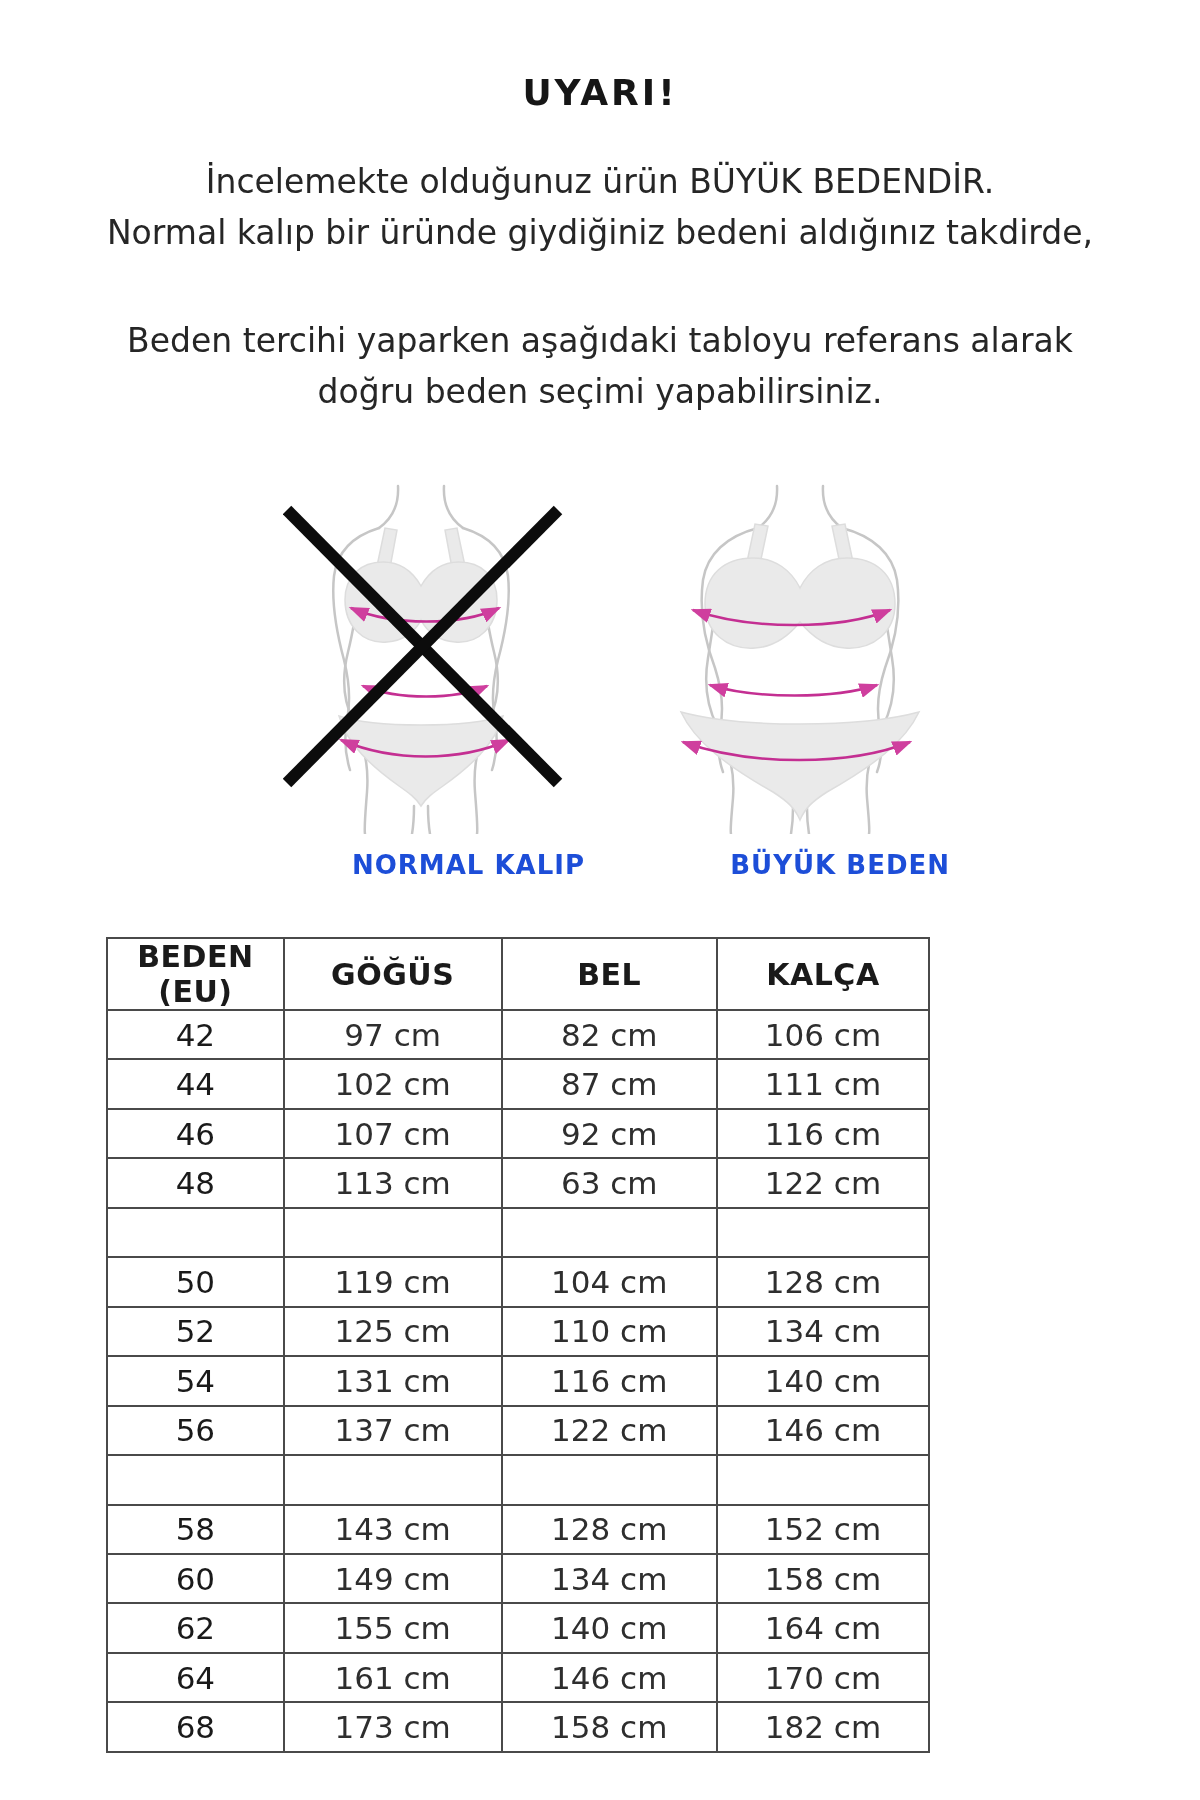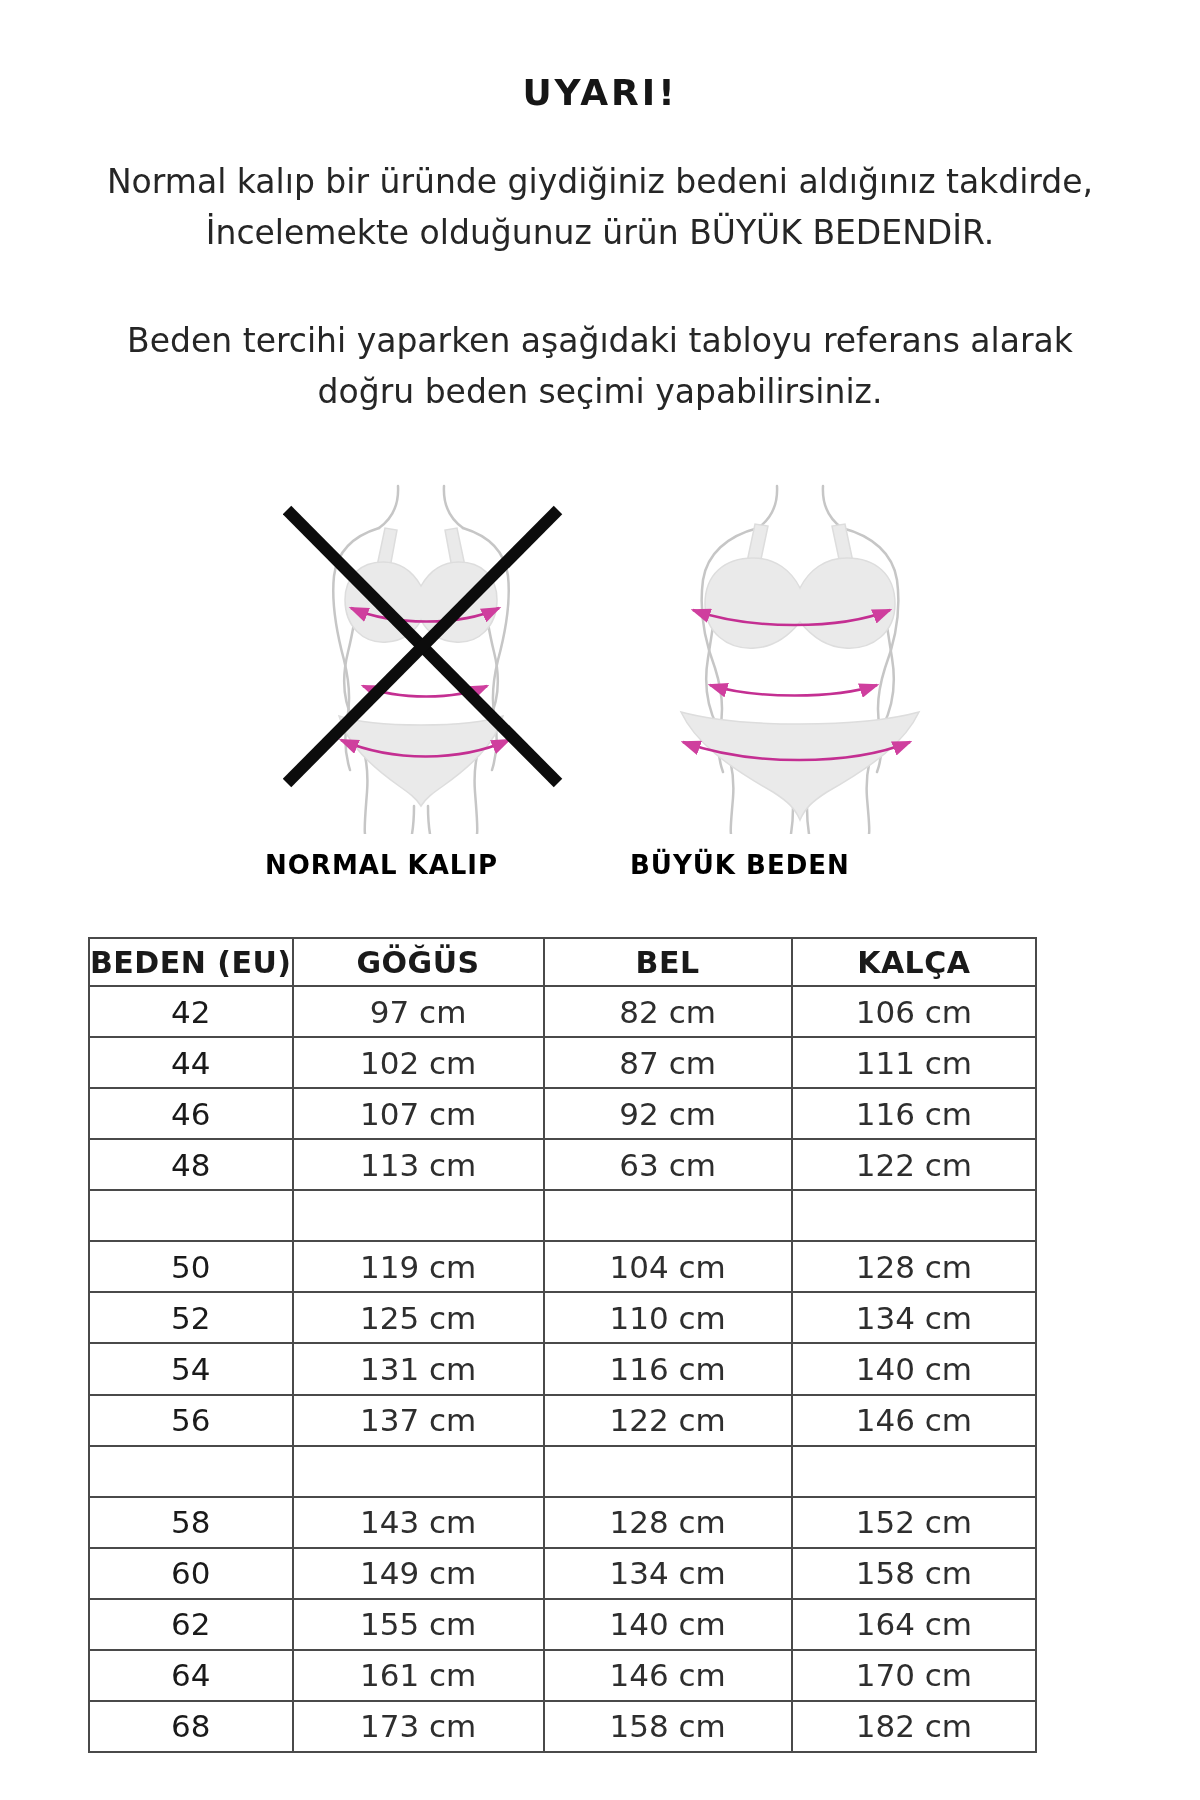--- a/index.html
+++ b/index.html
@@ -17,49 +17,49 @@
   }
   .para{
     left:0;width:1200px;
     font-size:33px;line-height:51px;color:#262626;
   }
   .para1{top:136px;}
   .para2{top:295px;}
 
   .figure-svg{position:absolute;}
   .figure-label{
-    position:absolute;width:320px;text-align:left;
-    font-size:26px;font-weight:bold;letter-spacing:1px;color:#000000;
+    position:absolute;width:320px;text-align:right;
+    font-size:26px;font-weight:bold;letter-spacing:1px;color:#1d4ed8;
   }
   .label-left{left:265px;top:850px;}
   .label-right{left:630px;top:850px;}
 
   table.size-table{
-    position:absolute;left:88px;top:937px;width:949px;height:816px;
+    position:absolute;left:106px;top:937px;width:824px;height:816px;
     border-collapse:collapse;table-layout:fixed;
   }
   table.size-table td,table.size-table th{
     border:2px solid #4a4a4a;
     text-align:center;vertical-align:middle;
     padding:0;height:46px;
   }
   table.size-table th{
     font-size:30px;font-weight:bold;color:#1a1a1a;letter-spacing:0.5px;
   }
   td.c-size{font-size:31px;font-weight:normal;color:#1a1a1a;}
   td.c-val{font-size:31px;font-weight:normal;color:#2e2e2e;}
 </style>
 </head>
 <body>
 
 <div class="abs center title">UYARI!</div>
 
 <div class="abs center para para1">
+  <div>İncelemekte olduğunuz ürün BÜYÜK BEDENDİR.</div>
   <div>Normal kalıp bir üründe giydiğiniz bedeni aldığınız takdirde,</div>
-  <div>İncelemekte olduğunuz ürün BÜYÜK BEDENDİR.</div>
 </div>
 
 <div class="abs center para para2">
   <div>Beden tercihi yaparken aşağıdaki tabloyu referans alarak</div>
   <div>doğru beden seçimi yapabilirsiniz.</div>
 </div>
 
 <svg class="figure-svg" style="left:283px;top:462px;" width="280" height="372" viewBox="0 0 280 372">
   <defs>
     <marker id="ahL" markerWidth="8" markerHeight="6" refX="7" refY="3" orient="auto-start-reverse" markerUnits="strokeWidth">

